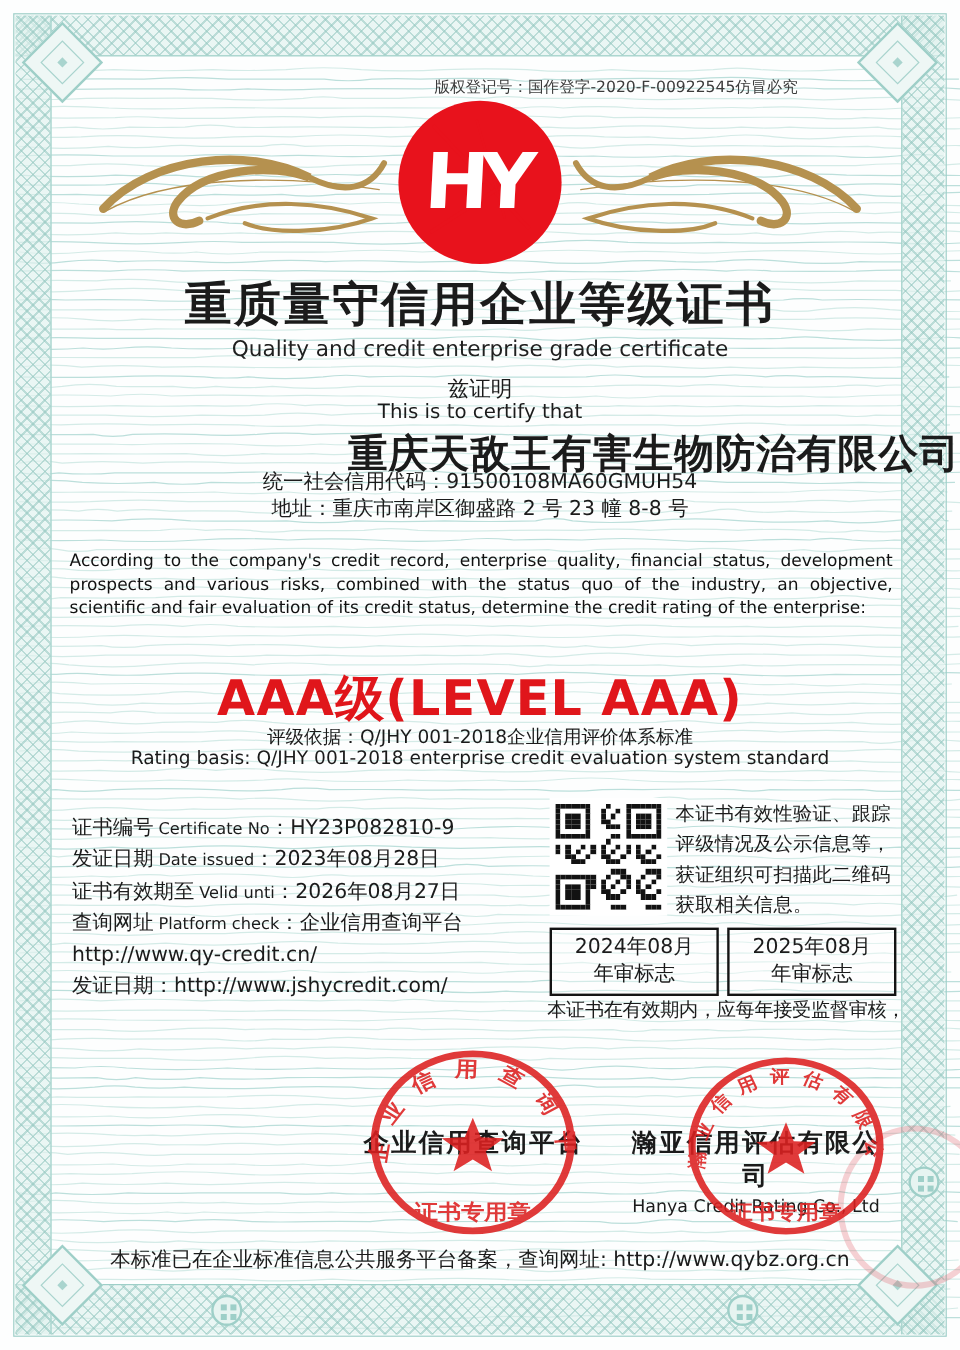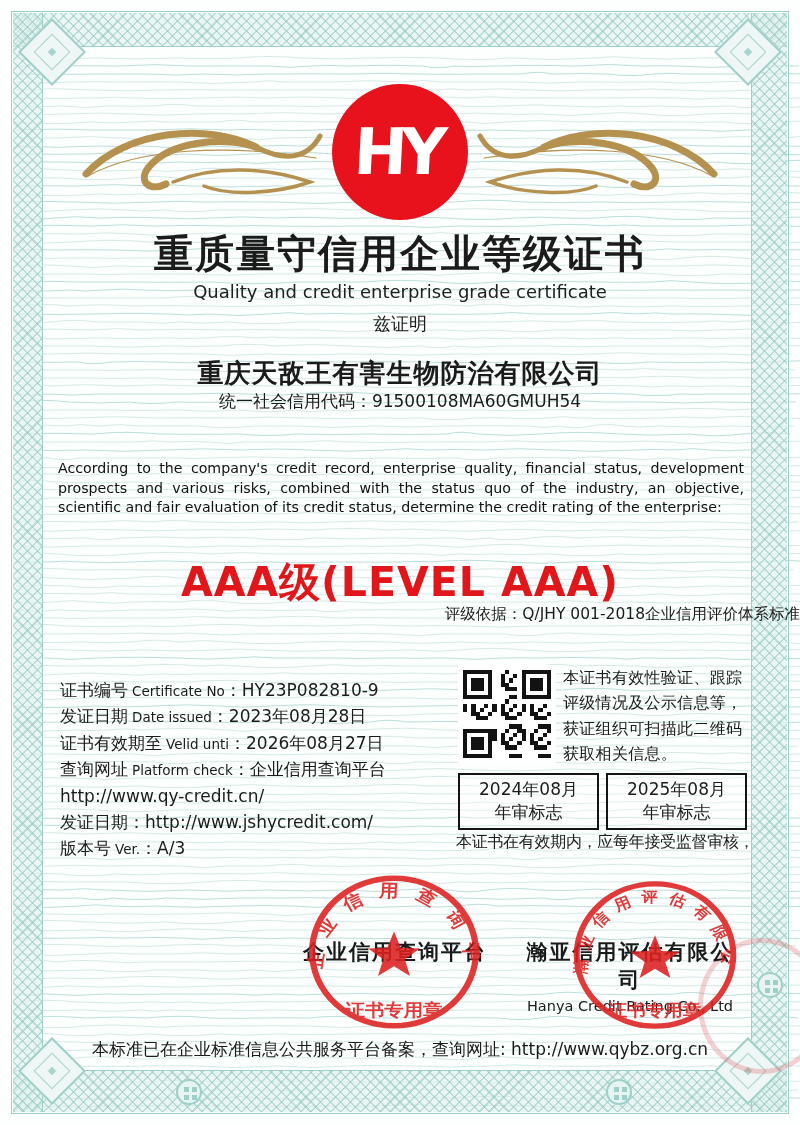--- a/index.html
+++ b/index.html
@@ -62,30 +62,30 @@
   .c3 { width:86px; height:2px; left:34px; top:56px; transform:rotate(74deg); }
   .flourish { top:118px; z-index:3; }
   .flourish.left { left:78px; }
   .flourish.right { left:472px; transform:scaleX(-1); }
 
   .title-cn { top:227px; font-size:39px; font-weight:700; letter-spacing:2px; z-index:3; }
   .title-en { top:281px; font-size:18px; color:#202020; z-index:3; }
   .certify-cn { top:312px; font-size:18px; z-index:3; }
   .certify-en { top:333px; font-size:16.5px; z-index:3; }
 
-  .company   { top:356px; font-size:26px; font-weight:700; letter-spacing:1px; z-index:3; }
+  .company   { top:356px; font-size:33px; font-weight:700; letter-spacing:1px; z-index:3;text-align:right; }
   .code-line { top:390px; font-size:17px; z-index:3; }
   .addr-line { top:412px; font-size:17px; z-index:3; }
 
   .para { left:58px; width:686px; top:456px; z-index:3; }
   .para-cn { font-size:17.5px; line-height:24px; text-align:justify; font-weight:600; }
   .para-en { font-size:14.2px; line-height:19.5px; margin-top:3px; text-align:justify; color:#111; }
 
   .grade { top:555px; font-size:41px; font-weight:800; color:#e0161b; letter-spacing:1px; z-index:3; }
-  .basis-cn { top:604px; font-size:15.5px; z-index:3;text-align:right; }
+  .basis-cn { top:604px; font-size:15.5px; z-index:3; }
   .basis-en { top:623px; font-size:15.5px; z-index:3; }
 
   
   .details { left:60px; top:678px; width:398px; z-index:3; }
   .d-row { line-height:25.4px; font-size:17px; white-space:nowrap; }
   .d-row .cn { font-size:17px; }
   .d-row .en { font-size:13.5px; margin-left:4px; }
   .d-row .en:empty, .d-row .cn:empty { margin:0; }
   .d-row .val { font-size:17px; }
 
@@ -267,20 +267,21 @@
   <div class="band band-right"></div>
   <div class="diamond" style="left:28px; top:28px;"></div>
   <div class="diamond" style="right:28px; top:28px;"></div>
   <div class="diamond" style="left:28px; bottom:30px;"></div>
   <div class="diamond" style="right:28px; bottom:30px;"></div>
   <div class="rosette" style="left:176px; bottom:20px;"></div>
   <div class="rosette" style="left:606px; bottom:20px;"></div>
   <div class="rosette" style="right:17px; top:972px;"></div>
   <div class="ghost-seal"></div>
 
+  <div class="abs copyright">版权登记号：国作登字-2020-F-00922545仿冒必究</div>
 
   <div class="abs logo">
     <span class="crack c1"></span>
     <span class="crack c2"></span>
     <span class="crack c3"></span>
     <span class="logo-text">HY</span>
   </div>
 
   <svg class="abs flourish left" width="250" height="92" viewBox="0 0 250 92">
     <g fill="none" stroke="#b5914f" stroke-linecap="round">
@@ -295,39 +296,41 @@
       <path d="M8,56 C48,12 130,4 180,30 C150,18 92,22 70,50 C60,64 72,74 88,66" stroke-width="7"></path>
       <path d="M180,30 C208,44 230,40 242,18" stroke-width="5"></path>
       <path d="M95,64 C140,46 190,50 232,64 C198,76 150,78 126,68" stroke-width="3.5"></path>
       <path d="M10,58 C60,30 150,26 238,40" stroke-width="1.2"></path>
     </g>
   </svg>
 
   <div class="abs ctr title-cn">重质量守信用企业等级证书</div>
   <div class="abs ctr title-en">Quality and credit enterprise grade certificate</div>
   <div class="abs ctr certify-cn">兹证明</div>
+  <div class="abs ctr certify-en">This is to certify that</div>
 
   <div class="abs ctr company">重庆天敌王有害生物防治有限公司</div>
   <div class="abs ctr code-line">统一社会信用代码：91500108MA60GMUH54</div>
+  <div class="abs ctr addr-line">地址：重庆市南岸区御盛路 2 号 23 幢 8-8 号</div>
 
   <div class="abs para">
     <div class="para-en">According to the company's credit record, enterprise quality, financial status, development prospects and various risks, combined with the status quo of the industry, an objective, scientific and fair evaluation of its credit status, determine the credit rating of the enterprise:</div>
   </div>
 
   <div class="abs ctr grade">AAA级(LEVEL AAA)</div>
   <div class="abs ctr basis-cn">评级依据：Q/JHY 001-2018企业信用评价体系标准</div>
+  <div class="abs ctr basis-en">Rating basis: Q/JHY 001-2018 enterprise credit evaluation system standard</div>
 
   <div class="abs details">
     <div class="d-row"><span class="cn">证书编号</span><span class="en">Certificate No</span><span class="sep">：</span><span class="val">HY23P082810-9</span></div>
     <div class="d-row"><span class="cn">发证日期</span><span class="en">Date issued</span><span class="sep">：</span><span class="val">2023年08月28日</span></div>
     <div class="d-row"><span class="cn">证书有效期至</span><span class="en">Velid unti</span><span class="sep">：</span><span class="val">2026年08月27日</span></div>
     <div class="d-row"><span class="cn">查询网址</span><span class="en">Platform check</span><span class="sep">：</span><span class="val">企业信用查询平台</span></div>
     <div class="d-row"><span class="cn"></span><span class="en"></span><span class="sep"></span><span class="val">http://www.qy-credit.cn/</span></div>
     <div class="d-row"><span class="cn">发证日期</span><span class="en"></span><span class="sep">：</span><span class="val">http://www.jshycredit.com/</span></div>
-    <div class="d-row"><span class="cn">版本号</span><span class="en">Ver.</span><span class="sep">：</span><span class="val">A/3</span></div>
   </div>
 
   <div class="abs qr-row">
     <div class="qr-box">
         <div id="qr-grid">
           <i style="background:#121212"></i>
           <i style="background:#121212"></i>
           <i style="background:#121212"></i>
           <i style="background:#121212"></i>
           <i style="background:#121212"></i>

